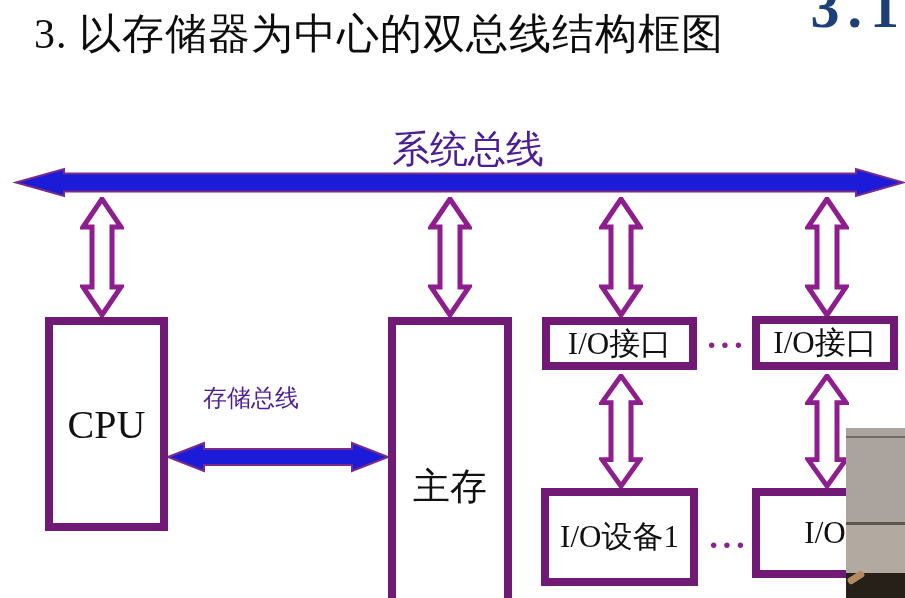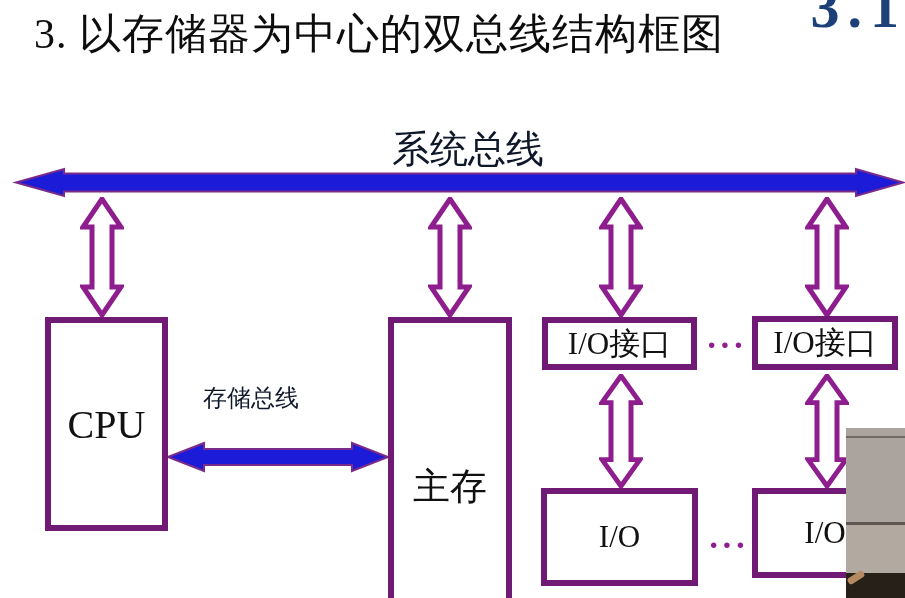--- a/index.html
+++ b/index.html
@@ -13,26 +13,26 @@
   .page-title{
     left:6px;top:6px;width:790px;
     font-size:42px;color:#0d0d0d;letter-spacing:1px;white-space:nowrap;margin-left:28px;
   }
   
   .section-badge{
     right:-2px;top:-26px;
     font-size:58px;font-weight:bold;color:#1d4078;letter-spacing:8px;
   }
   
-  .bus-label{color:#0f172a;white-space:nowrap;}
+  .bus-label{color:#4c1d95;white-space:nowrap;}
   .system-bus-label{left:392px;top:124px;font-size:38px;}
   .memory-bus-label{left:203px;top:382px;font-size:24px;font-family:Liberation Mono, monospace;}
   
   .pbox{
-    border:6px solid #701a75;background:#ffffff;
+    border:8px solid #701a75;background:#ffffff;
     display:flex;align-items:center;justify-content:center;
     color:#111;box-sizing:border-box;
   }
   .cpu-box{left:45px;top:317px;width:123px;height:214px;font-size:40px;}
   .mem-box{left:388px;top:317px;width:124px;height:340px;font-size:37px;}
   .ioif1-box{left:542px;top:317px;width:155px;height:53px;font-size:31px;}
   .ioif2-box{left:752px;top:316px;width:146px;height:54px;font-size:31px;}
   .iodev-box{flex-direction:row;line-height:1.25;font-size:31px;text-align:center;}
   .iodev1-box{left:541px;top:488px;width:157px;height:98px;}
   .iodev2-box{left:752px;top:488px;width:146px;height:90px;}
@@ -100,20 +100,21 @@
 <div class="abs pbox ioif1-box">
   <span>I/O接口</span>
 </div>
 
 <div class="abs pbox ioif2-box">
   <span>I/O接口</span>
 </div>
 
 <div class="abs pbox iodev-box iodev1-box">
   <span>I/O</span>
+  <span>设备1</span>
 </div>
 
 <div class="abs pbox iodev-box iodev2-box">
   <span>I/O</span>
 </div>
 
 <div class="abs ellipsis ellipsis-top">···</div>
 <div class="abs ellipsis ellipsis-bottom">···</div>
 
 <div class="abs webcam">

